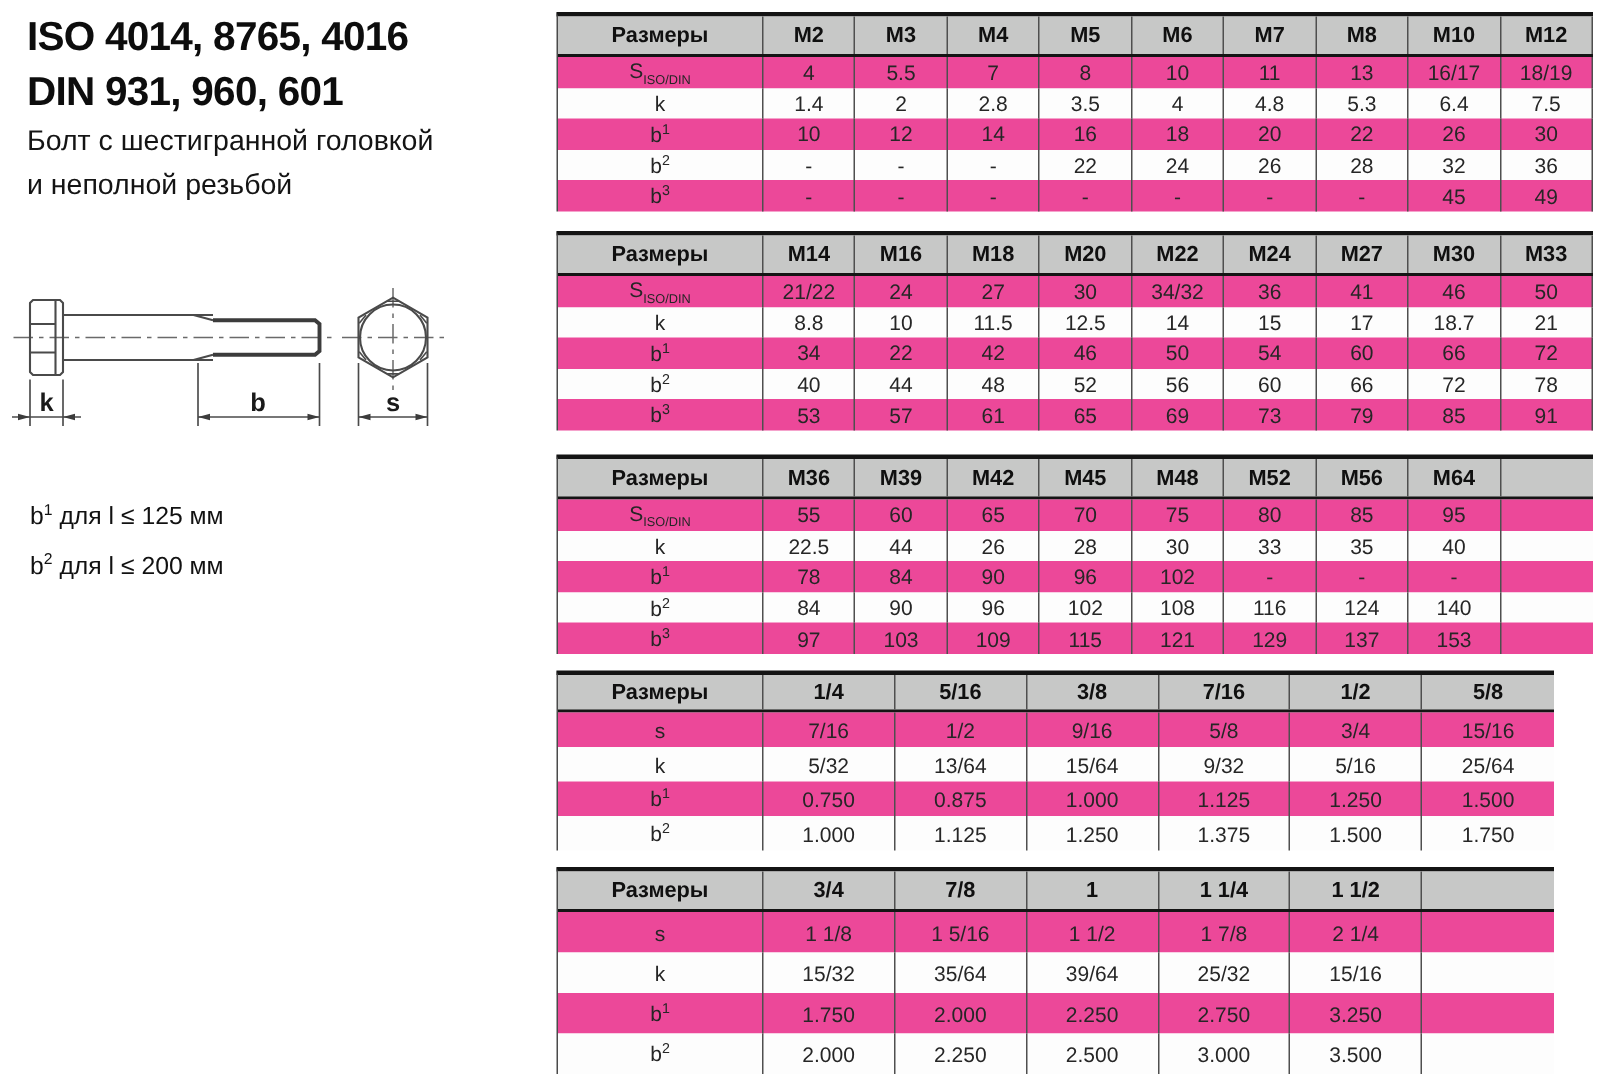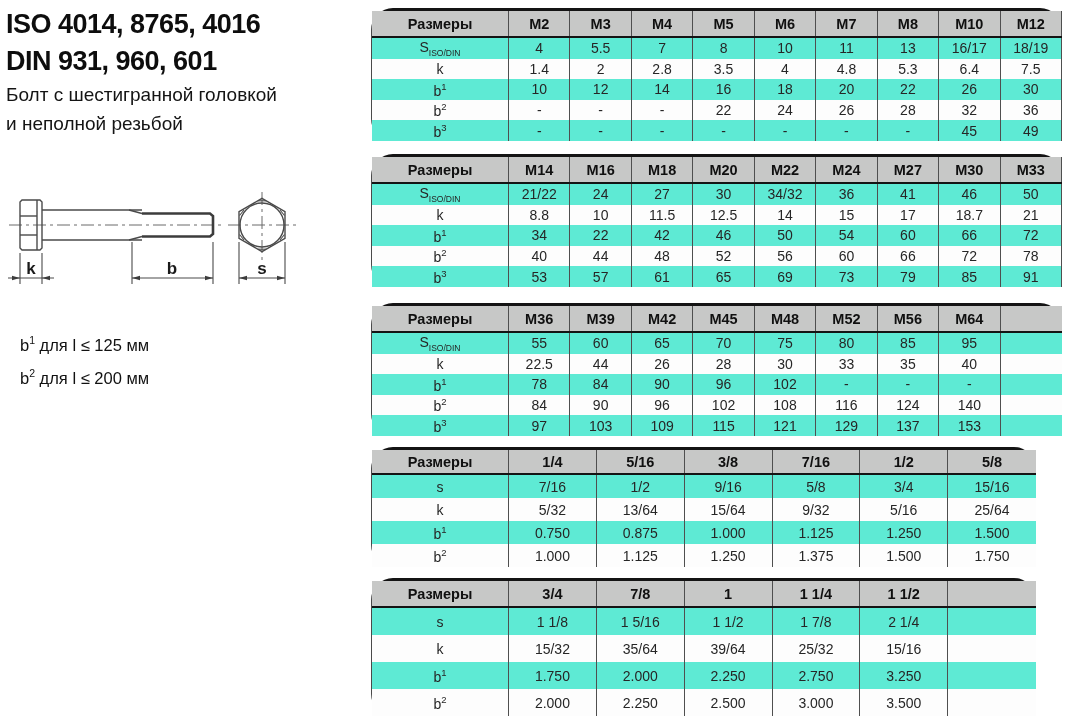--- a/index.html
+++ b/index.html
@@ -1,45 +1,45 @@
 <!DOCTYPE html>
 <html><head>
 <meta charset="utf-8">
 <style>
   html,body{margin:0;padding:0;}
   body{
     width:1067px;height:720px;position:relative;overflow:hidden;
     background:#ffffff;font-family:"Liberation Sans",sans-serif;color:#1a1a1a;
   }
   
-  .titles{position:absolute;left:6px;top:6px;}
+  .titles{position:absolute;left:18px;top:6px;}
   .std-line{font-size:27px;font-weight:bold;color:#0d0d0d;line-height:37px;letter-spacing:-0.5px;}
   .product{font-size:19px;color:#141414;line-height:29px;}
   
   .drawing{position:absolute;left:8px;top:190px;width:350px;height:125px;}
   
   .footnotes{position:absolute;left:20px;top:326px;font-size:16.5px;line-height:28.5px;color:#111;}
   .footnotes sup{font-size:10.5px;}
   
   .dim-table{
     position:absolute;left:371px;box-sizing:border-box;
-    border-top:3px solid #141414;border-left:1px solid #4a4a4a;border-radius:22px;
+    border-top:3px solid #141414;border-left:1px solid #4a4a4a;
   }
   .t0{top:8px;width:691px;}
   .t1{top:154px;width:691px;}
   .t2{top:303px;width:691px;}
   .t3{top:447px;width:665px;}
   .t4{top:578px;width:665px;}
   .trow{display:grid;}
   .t0 .trow,.t1 .trow,.t2 .trow{grid-template-columns:137px repeat(9,1fr);height:20.6px;}
   .t3 .trow{grid-template-columns:137px repeat(6,1fr);height:23px;}
   .t4 .trow{grid-template-columns:137px repeat(6,1fr);height:27px;}
   .trow.thead{height:25px;background:#c7c8c7;border-bottom:2px solid #141414;}
   .t3 .trow.thead{height:23px;}
-  .trow.shade{background:#5eead4;}
+  .trow.shade{background:#ec4899;}
   .trow.plain{background:#fdfdfd;}
   .cell{
     display:flex;align-items:center;justify-content:center;
     border-right:1px solid #4f4f4f;font-size:14px;color:#262626;
     white-space:nowrap;overflow:hidden;
   }
   .thead .cell{font-weight:bold;font-size:14.5px;color:#101010;}
   .cell.no-r{border-right:none;}
   .lbl sub{font-size:8.5px;}
   .lbl sup{font-size:9.5px;}

